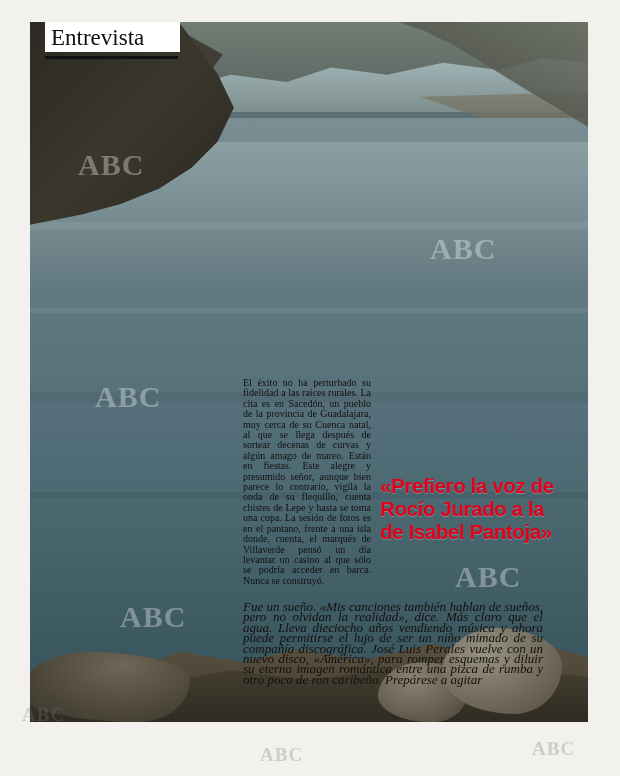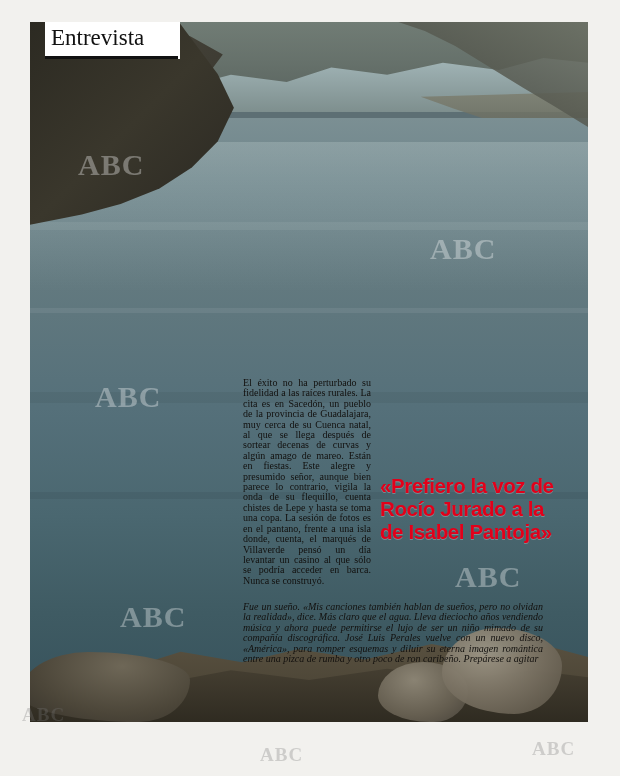--- a/index.html
+++ b/index.html
@@ -146,21 +146,21 @@
   .wm-big { font-size: 30px; }
   .wm-sm  { font-size: 19px; color: rgba(120,120,120,.30); }
 
   
   .header {
     position: absolute;
     left: 45px;
     top: 22px;
     width: 135px;
     background: #ffffff;
-    padding: 4px 6px 10px 6px;
+    padding: 4px 6px 3px 6px;
     box-sizing: border-box;
   }
   .header .label {
     font-family: "Liberation Serif", serif;
     font-size: 23px;
     color: #111;
     line-height: 1;
   }
   .header-rule {
     position: absolute;
@@ -205,21 +205,21 @@
     text-align: justify;
   }
   .body-col p { margin: 0 0 0 0; }
 
   .body-wide {
     position: absolute;
     left: 243px;
     top: 602px;
     width: 300px;
     font-family: "Liberation Serif", serif;
-    font-size: 10px;
+    font-size: 13px;
     line-height: 10.4px;
     color: #12100e;
     text-align: justify;
   }
   .body-wide p { margin: 0; }
   .body-wide p.italic { font-style: italic; }
 
   
   .pullquote {
     position: absolute;

